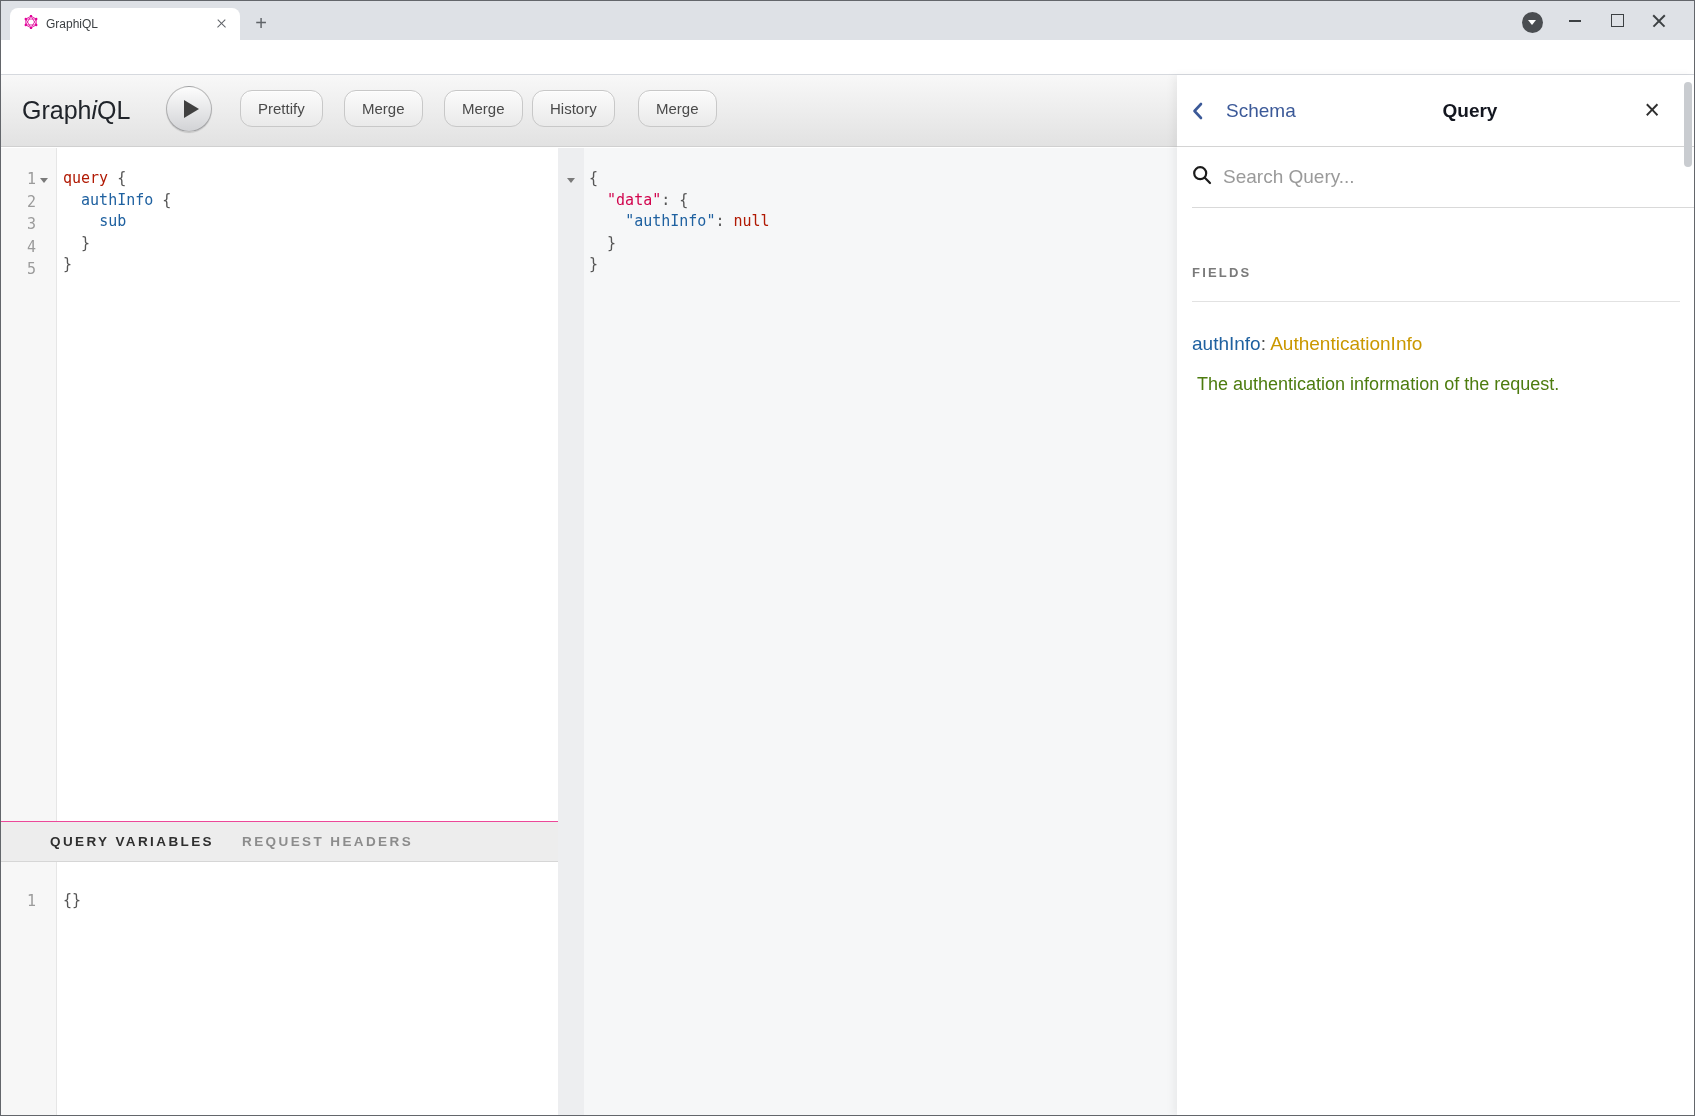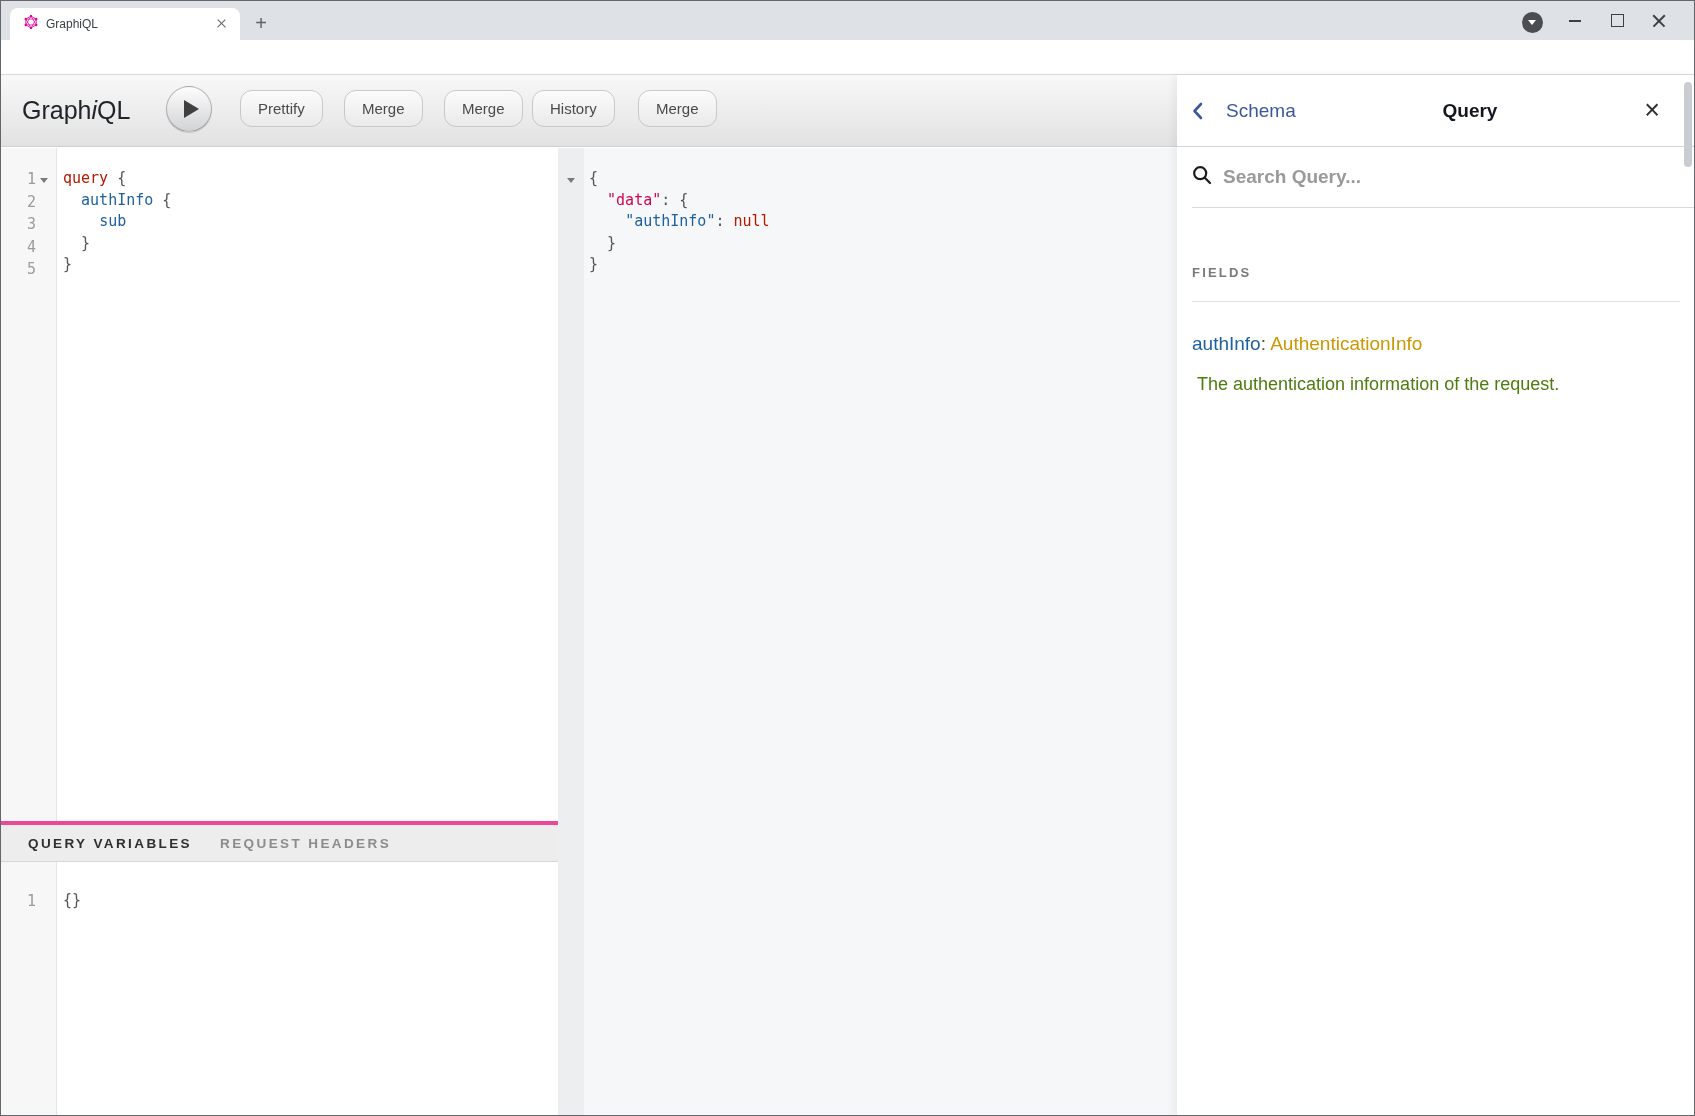--- a/index.html
+++ b/index.html
@@ -57,38 +57,38 @@
   .gutter { position:absolute; left:0; top:0; bottom:0; width:57px; background:#F7F7F7; border-right:1px solid #E6E6E6; }
   .codecol { position:absolute; left:58px; top:0; right:0; bottom:0; }
   .pad20 { padding-top:20px; } .pad28 { padding-top:28px; }
   .cm-line { line-height:21.5px; white-space:pre; padding-left:5px; color:#555; }
   .cm-gutter-line { line-height:21.5px; white-space:nowrap; }
   .cm-num { display:inline-block; width:36px; text-align:right; color:#9B9B9B; }
   .cm-fold { display:inline-block; width:16px; text-align:center; vertical-align:middle; }
   .cm-fold.open::after { content:''; display:inline-block; border-left:4.5px solid transparent; border-right:4.5px solid transparent; border-top:5.5px solid #7A7A7A; margin-bottom:2px; }
   .tok-kw { color:#B11A04; } .tok-prop { color:#1F61A0; } .tok-def { color:#D2054E; } .tok-punc { color:#555; }
 
-  .vartitle { position:absolute; left:0; top:821px; width:558px; height:41px; background:#EDEDED; border-top:4px solid #ec4899; border-bottom:1px solid #D6D6D6; display:flex; align-items:center; padding-left:28px; }
+  .vartitle { position:absolute; left:0; top:821px; width:558px; height:41px; background:#EDEDED; border-top:1px solid #ec4899; border-bottom:1px solid #D6D6D6; display:flex; align-items:center; padding-left:50px; }
   .vartab { font-size:13.5px; font-weight:bold; letter-spacing:2.4px; }
   .vartab.active { color:#2F2F2F; } .vartab.inactive { color:#8C8C8C; margin-left:28px; }
 
   .result-pane { position:absolute; left:558px; top:148px; width:619px; height:968px; background:#F6F7F8; }
   .result-gutter { position:absolute; left:0; top:0; bottom:0; width:26px; background:#EDEEF0; }
   .result-gutter .cm-fold { width:26px; }
   .result-code { position:absolute; left:26px; top:0; right:0; }
 
   
   .docs { position:absolute; left:1177px; top:75px; width:518px; height:1041px; background:#fff; box-shadow:-4px 0 8px rgba(0,0,0,0.05); }
   .docs-header { height:72px; border-bottom:1px solid #D4D4D4; display:flex; align-items:center; padding-left:15px; }
   .docs-back { display:flex; align-items:center; color:#3B5998; font-size:19px;gap:16px; }
   .docs-back svg { margin-right:7px; }
   .docs-title { flex:1; text-align:center; font-size:19px; font-weight:bold; color:#13161F; }
   .docs-close { font-size:27px; font-weight:300; color:#2F2F2F; margin-right:35px; line-height:1; }
   .search-row { height:61px; margin-left:15px; border-bottom:1px solid #D9D9D9; display:flex; align-items:center; }
-  .search-input { border:none; outline:none; background:transparent; font-size:19px; color:#333; margin-left:11px; width:330px; font-family:inherit;font-weight:bold; }
+  .search-input { border:none; outline:none; background:transparent; font-size:19px; color:#333; margin-left:11px; width:330px; font-family:inherit; }
   .search-input::placeholder { color:#9A9A9A; }
   .docs-content { padding:0 15px; }
   .no-desc { margin-top:24px; font-size:19px; color:#33363B; }
   .fields-label { margin-top:57px; font-size:13px; font-weight:bold; letter-spacing:2.2px; color:#7A7A7A; }
   .docs-hr { margin-top:21px; border:none; border-top:1px solid #E2E2E2; }
   .field-row { margin-top:31px; font-size:19px; }
   .field-name { color:#1F61A0; } .field-sep { color:#4F4F4F; } .type-name { color:#CA9800; }
   .field-desc { margin-top:19px; font-size:18px; color:#4d7c0f; padding-left:5px; }
   .docs-scrollthumb { position:absolute; right:3px; top:7px; width:8px; height:85px; background:#C9CCD0; border-radius:4px; }
 </style>

